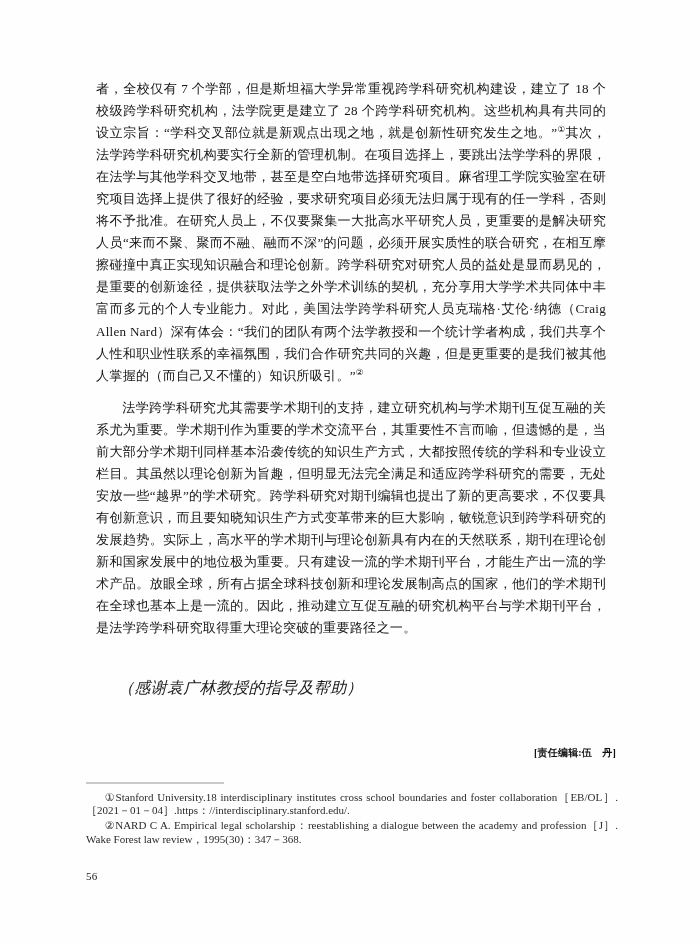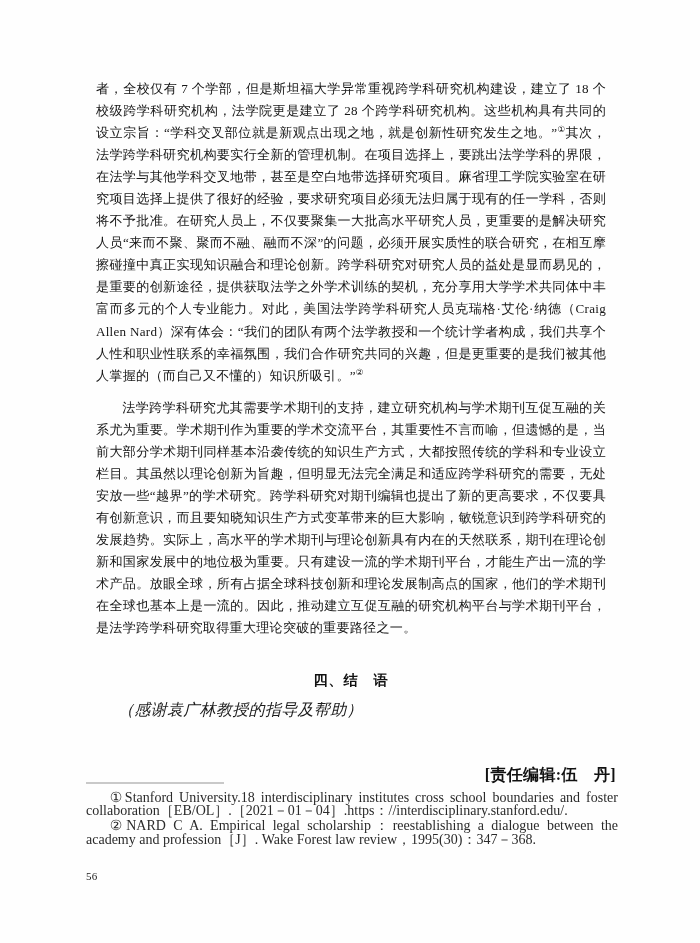--- a/index.html
+++ b/index.html
@@ -78,21 +78,21 @@
     font-size: 16px;
     line-height: 22.05px;
     text-indent: 2em;
     font-style: italic;
     letter-spacing: 0.02em;
     color: #1c1c1c;
   }
 
   p.editor-note {
     margin: 0;
-    font-size: 16px;
+    font-size: 10px;
     line-height: 20px;
     text-align: right;
     font-weight: bold;
     letter-spacing: 0.02em;
     color: #111111;
   }
 
   .editor-gap { height: 44px; }
 
   .footnotes {
@@ -104,21 +104,21 @@
 
   .fn-rule {
     width: 138px;
     height: 1.6px;
     background: #c9c9c9;
     margin: 0 0 7px 0;
   }
 
   p.footnote {
     margin: 0 0 2px 0;
-    font-size: 14px;
+    font-size: 11px;
     line-height: 13.4px;
     text-align: justify;
     text-justify: inter-ideograph;
     text-indent: 1.7em;
     color: #2a2a2a;
     letter-spacing: 0.005em;
   }
 
   .fn-marker { letter-spacing: 0; }
 
@@ -138,21 +138,20 @@
 <div class="page">
 
   <div class="content">
 
     <p class="body-par"><span>者，全校仅有 7 个学部，但是斯坦福大学异常重视跨学科研究机构建设，建立了 18 个校级跨学科研究机构，法学院更是建立了 28 个跨学科研究机构。这些机构具有共同的设立宗旨：“学科交叉部位就是新观点出现之地，就是创新性研究发生之地。”</span><span class="sup-ref">①</span><span>其次，法学跨学科研究机构要实行全新的管理机制。在项目选择上，要跳出法学学科的界限，在法学与其他学科交叉地带，甚至是空白地带选择研究项目。麻省理工学院实验室在研究项目选择上提供了很好的经验，要求研究项目必须无法归属于现有的任一学科，否则将不予批准。在研究人员上，不仅要聚集一大批高水平研究人员，更重要的是解决研究人员“来而不聚、聚而不融、融而不深”的问题，必须开展实质性的联合研究，在相互摩擦碰撞中真正实现知识融合和理论创新。跨学科研究对研究人员的益处是显而易见的，是重要的创新途径，提供获取法学之外学术训练的契机，充分享用大学学术共同体中丰富而多元的个人专业能力。对此，美国法学跨学科研究人员克瑞格·艾伦·纳德（Craig Allen Nard）深有体会：“我们的团队有两个法学教授和一个统计学者构成，我们共享个人性和职业性联系的幸福氛围，我们合作研究共同的兴趣，但是更重要的是我们被其他人掌握的（而自己又不懂的）知识所吸引。”</span><span class="sup-ref">②</span></p>
 
     <p class="body-par indent">法学跨学科研究尤其需要学术期刊的支持，建立研究机构与学术期刊互促互融的关系尤为重要。学术期刊作为重要的学术交流平台，其重要性不言而喻，但遗憾的是，当前大部分学术期刊同样基本沿袭传统的知识生产方式，大都按照传统的学科和专业设立栏目。其虽然以理论创新为旨趣，但明显无法完全满足和适应跨学科研究的需要，无处安放一些“越界”的学术研究。跨学科研究对期刊编辑也提出了新的更高要求，不仅要具有创新意识，而且要知晓知识生产方式变革带来的巨大影响，敏锐意识到跨学科研究的发展趋势。实际上，高水平的学术期刊与理论创新具有内在的天然联系，期刊在理论创新和国家发展中的地位极为重要。只有建设一流的学术期刊平台，才能生产出一流的学术产品。放眼全球，所有占据全球科技创新和理论发展制高点的国家，他们的学术期刊在全球也基本上是一流的。因此，推动建立互促互融的研究机构平台与学术期刊平台，是法学跨学科研究取得重大理论突破的重要路径之一。</p>
 
     <div class="heading-gap-top"></div>
 
-    <h2 class="section-heading">四、结　语</h2>
 
     <div class="heading-gap-bottom"></div>
 
 
     <p class="acknowledge">（感谢袁广林教授的指导及帮助）</p>
 
     <div class="editor-gap"></div>
 
     <p class="editor-note">[责任编辑:伍　丹]</p>
 

